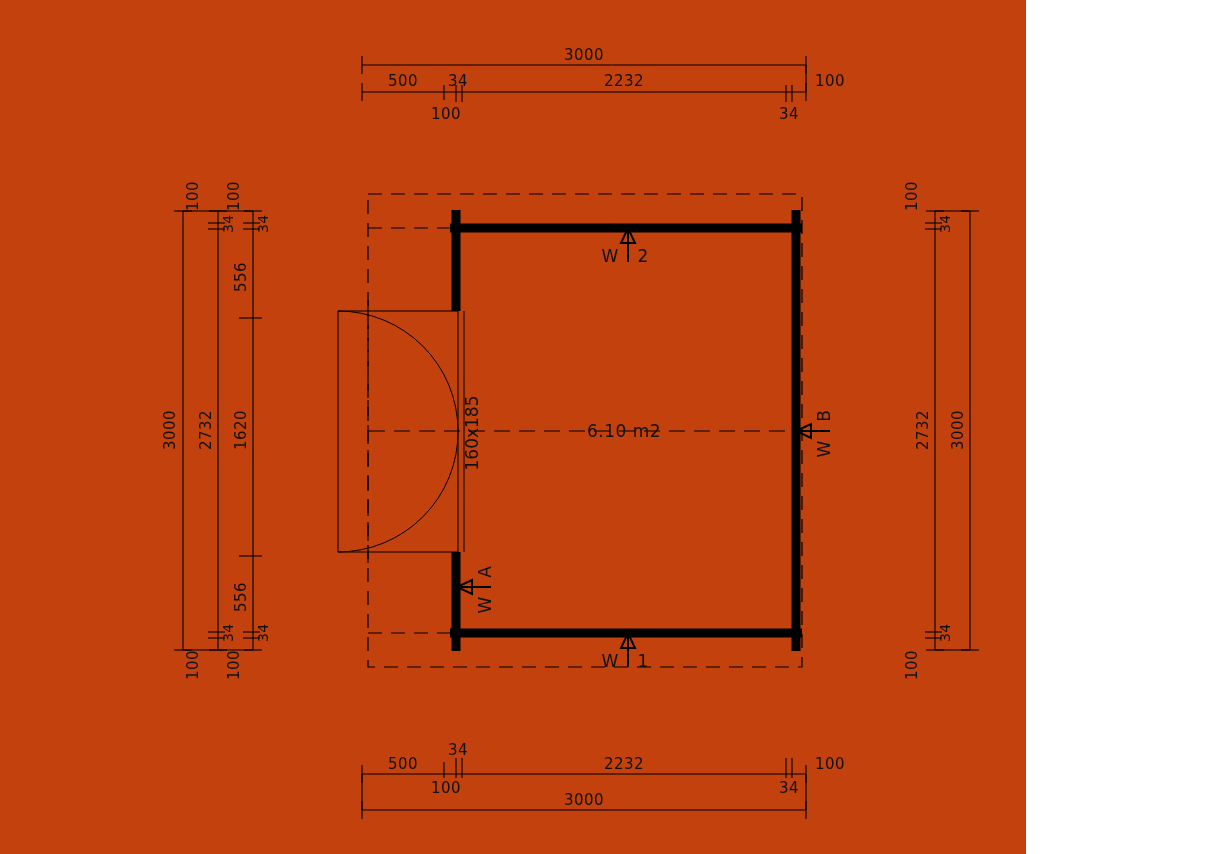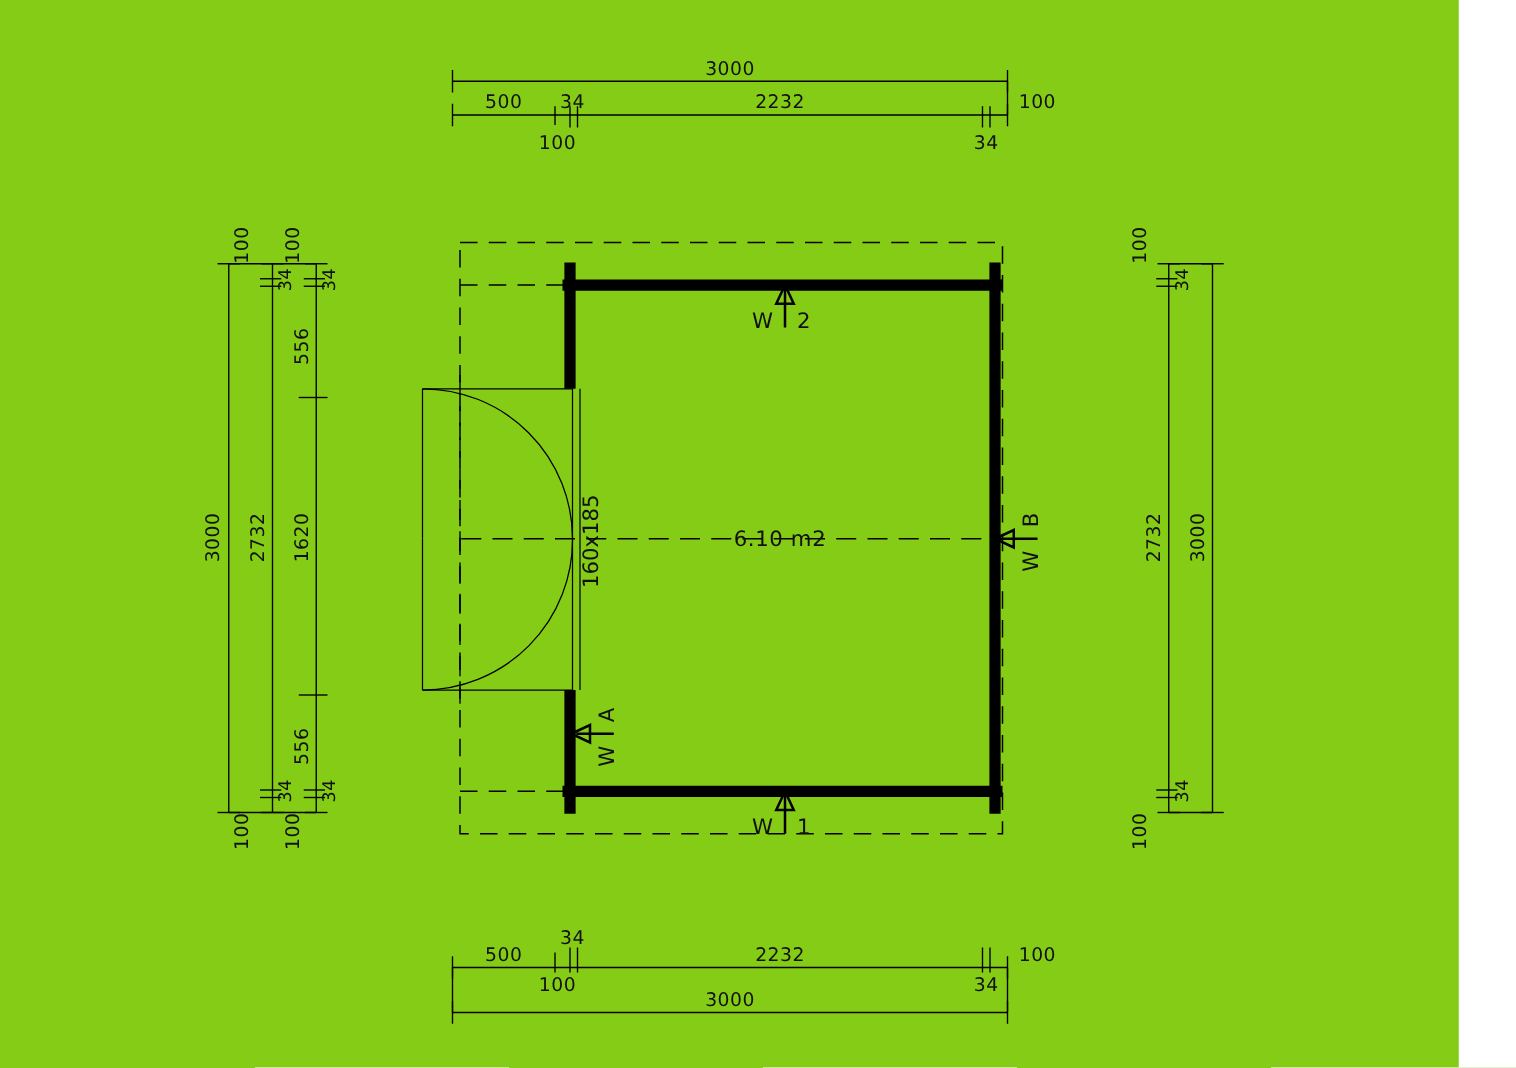--- a/index.html
+++ b/index.html
@@ -5,23 +5,23 @@
   html, body {
     margin: 0;
     padding: 0;
     background: #ffffff;
   }
   body {
     font-family: "DejaVu Sans", sans-serif;
   }
   #plan-root {
     position: relative;
-    width: 1167px;
+    width: 1026px;
     height: 854px;
-    background: #84cc16;
+    background: #c2410c;
     overflow: hidden;
   }
   svg.drawing {
     position: absolute;
     left: 0;
     top: 0;
     width: 1213px;
     height: 854px;
     display: block;
   }

